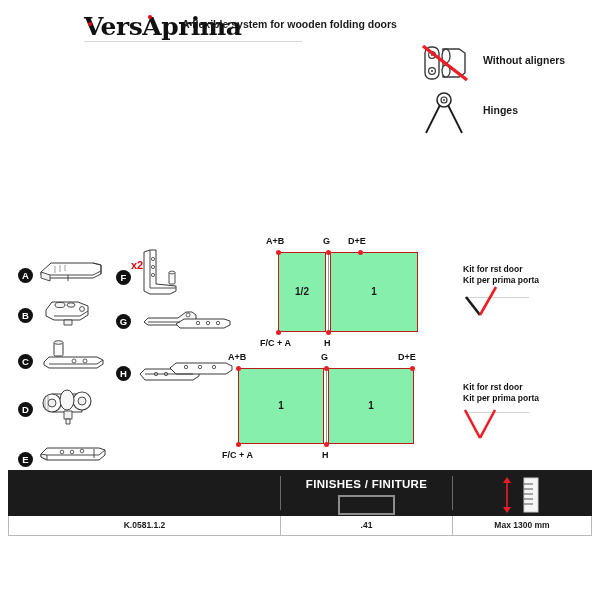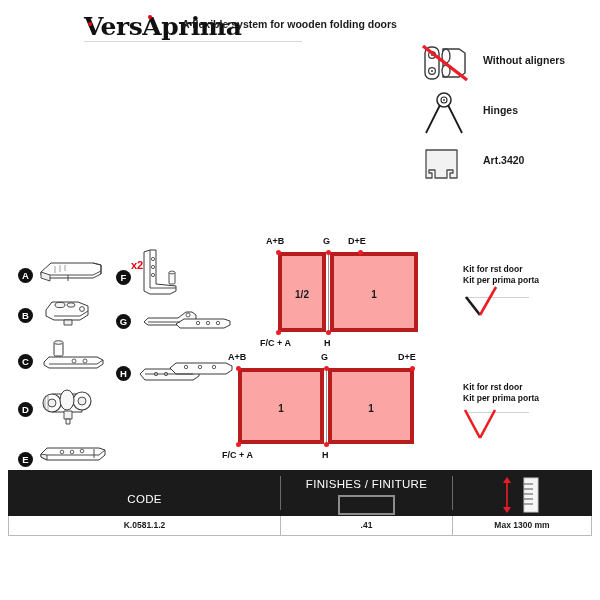--- a/index.html
+++ b/index.html
@@ -117,22 +117,22 @@
     color: #e8000d;
     margin-left: 25px;
   }
 
   
   .diagram {
     position: absolute;
   }
   .panel {
     position: absolute;
-    background: #fca5a5;
-    border: 4px solid #b91c1c;
+    background: #86efac;
+    border: 1px solid #b91c1c;
     box-sizing: border-box;
   }
   .panel-num {
     position: absolute;
     left: 0; right: 0;
     text-align: center;
     font-size: 10px;
     font-weight: bold;
     color: #1a1a1a;
   }
@@ -199,21 +199,21 @@
     top: 5px; bottom: 5px;
     width: 1px;
     background: #6a6a6a;
   }
   .spec-head .htext {
     position: absolute;
     left: 0; right: 0;
     text-align: center;
     color: #ffffff;
     font-size: 11.5px;
-    font-weight: normal;
+    font-weight: bold;
     letter-spacing: 0.3px;
   }
   .swatch {
     position: absolute;
     width: 57px; height: 20px;
     border: 2px solid #8d8d8d;
     background: #1b1b1b;
     box-sizing: border-box;
   }
   .spec-body {
@@ -279,28 +279,20 @@
           <circle cx="24" cy="10" r="3" fill="#ffffff" stroke="#2a2a2a" stroke-width="1.1"></circle>
           <circle cx="24" cy="10" r="0.9" fill="#2a2a2a"></circle>
           <line x1="20" y1="15" x2="6" y2="43" stroke="#1a1a1a" stroke-width="1.8"></line>
           <line x1="28" y1="15" x2="42" y2="43" stroke="#1a1a1a" stroke-width="1.8"></line>
         </svg>
       </div>
       <div class="legend-label">Hinges</div>
     </div>
 
 
-    <div class="legend-row">
-      <div class="legend-icon">
-        <svg width="62" height="46" viewBox="0 0 62 46">
-          <path d="M6 10 h31 v28 h-7 v-5 h3 v-3 h-6 v8 h-12 v-8 h-6 v3 h3 v5 h-6 z" fill="#f2f2f2" stroke="#4a4a4a" stroke-width="1.3" stroke-linejoin="round"></path>
-        </svg>
-      </div>
-      <div class="legend-label">Art.3420</div>
-    </div>
 
   </div>
 
   <div class="components">
 
     <div class="comp" style="left:0; top:24px;">
       <div class="badge" style="left:0; top:12px;">A</div>
       <div class="comp-art" style="left:20px; top:0;">
         <svg width="70" height="30" viewBox="0 0 70 30">
           <path d="M3 16 l10-9 h42 l8 2 v9 l-8 4 H12 l-9-3 z" fill="#fdfdfd" stroke="#3a3a3a" stroke-width="1"></path>
@@ -487,23 +479,20 @@
     <div class="krule" style="left:2px; top:30px; width:64px;"></div>
     <svg width="60" height="34" style="position:absolute; left:0; top:26px;" viewBox="0 0 60 34">
       <path d="M2 2 L17 30" stroke="#ee1c25" stroke-width="2.6" fill="none"></path>
       <path d="M17 30 L32 2" stroke="#ee1c25" stroke-width="2.6" fill="none"></path>
     </svg>
   </div>
 
   <div class="spec">
 
     <div class="spec-head">
-      <div class="cell" style="left:0; width:271px;">
-        <div class="htext" style="top:22px;">CODE</div>
-      </div>
       <div class="vline" style="left:271px;"></div>
       <div class="cell" style="left:272px; width:171px;">
         <div class="htext" style="top:7px;">FINISHES / FINITURE</div>
         <div class="swatch" style="left:57px; top:24px;"></div>
       </div>
       <div class="vline" style="left:443px;"></div>
       <div class="cell" style="left:444px; width:138px;">
         <svg width="60" height="40" style="position:absolute; left:42px; top:4px;" viewBox="0 0 60 40">
           <line x1="12" y1="4" x2="12" y2="36" stroke="#ee1c25" stroke-width="1.6"></line>
           <path d="M12 2 l-4 6 h8 z" fill="#ee1c25"></path>

